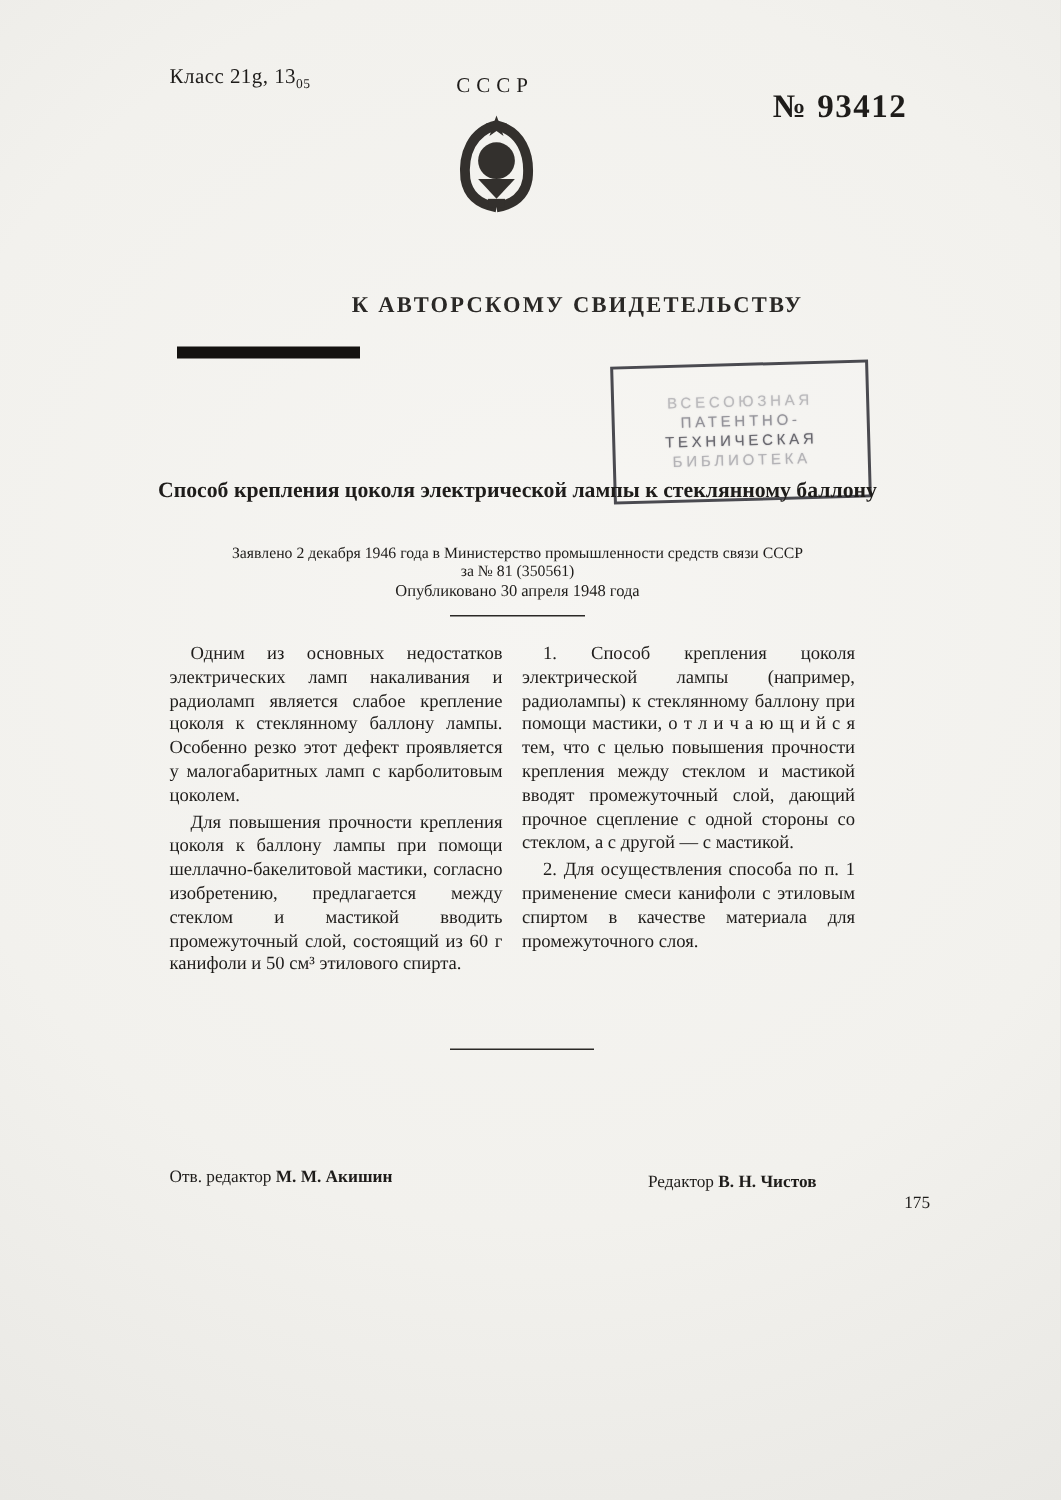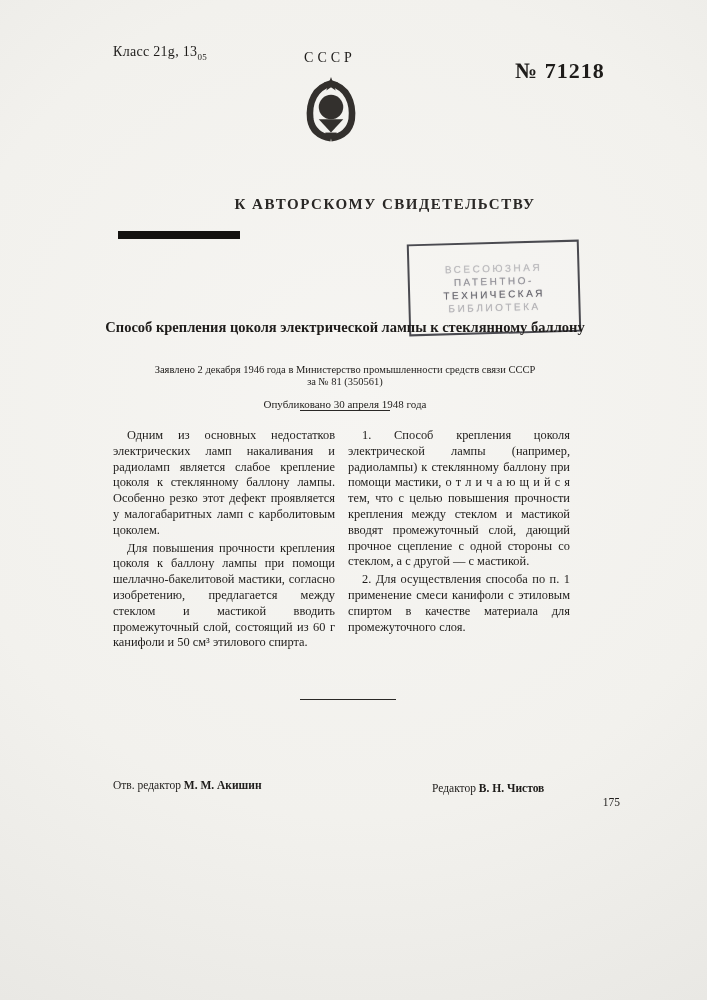--- a/index.html
+++ b/index.html
@@ -60,21 +60,21 @@
   
   .authors{left:0;top:290px;width:690px;text-align:center;font-size:14px;letter-spacing:1.2px;}
   .invention-title{
     left:95px;top:318px;width:500px;text-align:center;
     font-size:14.5px;font-weight:bold;line-height:19px;
   }
 
   
   .filing-1{left:0;top:364px;width:690px;text-align:center;font-size:10.5px;}
   .filing-2{left:0;top:376px;width:690px;text-align:center;font-size:10.5px;}
-  .published{left:0;top:398px;width:690px;text-align:center;font-size:11px;}
+  .published{left:0;top:388px;width:690px;text-align:center;font-size:11px;}
   .rule-small{left:300px;top:410px;width:90px;height:0;border-top:1.2px solid #2a2826;}
 
   
   .col{font-size:12.4px;line-height:15.8px;text-align:justify;}
   .col p{margin:0 0 2px 0;text-indent:14px;}
   .col-left{left:113px;top:428px;width:222px;}
   .col-right{left:348px;top:428px;width:222px;}
   .right-heading{
     text-align:center;font-size:12.8px;letter-spacing:3px;
     margin:0 0 8px 0;text-indent:0;
@@ -89,21 +89,21 @@
 </style>
 </head>
 <body>
 
 <div class="page">
 
   <div class="abs class-label">
     <span>Класс 21g, 13</span><sub>05</sub>
   </div>
   <div class="abs country">СССР</div>
-  <div class="abs doc-number">№ 71218</div>
+  <div class="abs doc-number">№ 93412</div>
 
   <div class="abs emblem">
     <svg width="58" height="66" viewBox="0 0 60 70" aria-hidden="true">
       <path d="M30 8 C13 12 6 28 8 46 C10 58 18 64 30 66" fill="none" stroke="#33302d" stroke-width="7"></path>
       <path d="M30 8 C47 12 54 28 52 46 C50 58 42 64 30 66" fill="none" stroke="#33302d" stroke-width="7"></path>
       <circle cx="30" cy="33" r="13" fill="#33302d"></circle>
       <path d="M17 46 L43 46 L30 60 Z" fill="#33302d"></path>
       <path d="M30 1 L32 6.5 L37.5 6.5 L33 10 L35 15.5 L30 12 L25 15.5 L27 10 L22.5 6.5 L28 6.5 Z" fill="#33302d"></path>
       <rect x="24" y="60" width="12" height="6" fill="#33302d"></rect>
     </svg>

